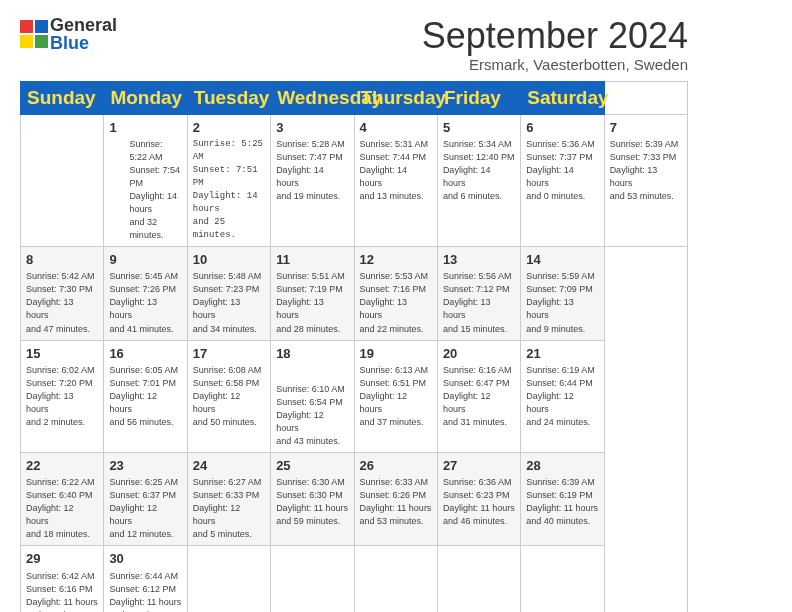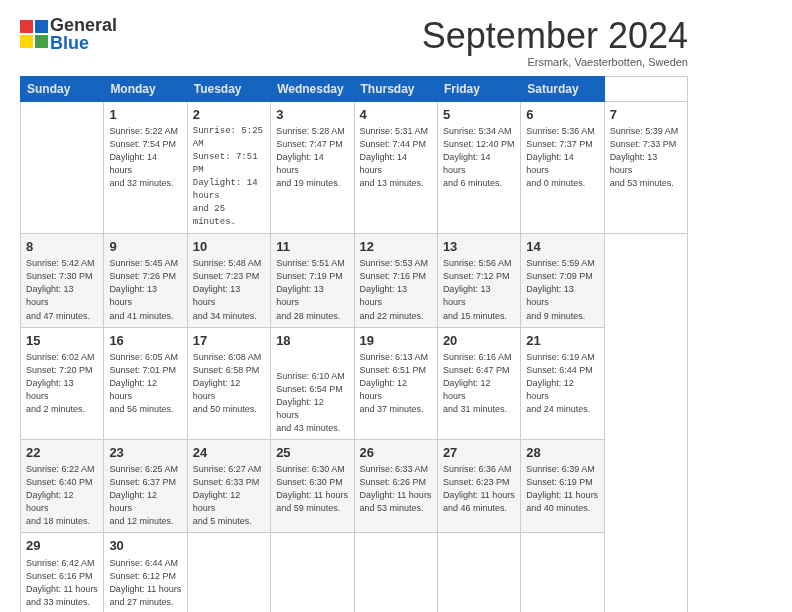--- a/index.html
+++ b/index.html
@@ -31,36 +31,36 @@
     .title-section {
       text-align: right;
     }
     .month-title {
       font-size: 36px;
       font-weight: normal;
       color: #333;
       line-height: 1.1;
     }
     .subtitle {
-      font-size: 11px;
+      font-size: 15px;
       color: #555;
     }
     .calendar {
       flex: 1;
       border: 1px solid #ccc;
       border-collapse: collapse;
       width: 100%;
       table-layout: fixed;
     }
     .calendar th {
       background-color: #1565c0;
-      color: #e5e5e5;
+      color: #fde047;
       text-align: left;
       padding: 5px 6px;
-      font-size: 12px;
+      font-size: 19px;
       font-weight: bold;
       border: 1px solid #1565c0;
     }
     .calendar td {
       vertical-align: top;
       border: 1px solid #ccc;
       padding: 4px 5px;
       font-size: 9.5px;
       color: #333;
       line-height: 1.4;
@@ -129,21 +129,21 @@
           <th>Thursday</th>
           <th>Friday</th>
           <th>Saturday</th>
         </tr>
     </thead>
     <tbody id="calendar-body">
     <tr>
           <td class="empty-cell"></td>
           <td>
             <span class="day-number">1</span>
-            <div class="day-info" style="white-space: pre-line;">Sunrise: 5:22 AM
+            <div class="day-info" style="white-space: pre-line; margin-left: 20px;">Sunrise: 5:22 AM
 Sunset: 7:54 PM
 Daylight: 14 hours
 and 32 minutes.</div>
           </td>
           <td>
             <span class="day-number">2</span>
             <div class="day-info" style="white-space: pre-line; font-family: Liberation Mono, monospace;">Sunrise: 5:25 AM
 Sunset: 7:51 PM
 Daylight: 14 hours
 and 25 minutes.</div>

